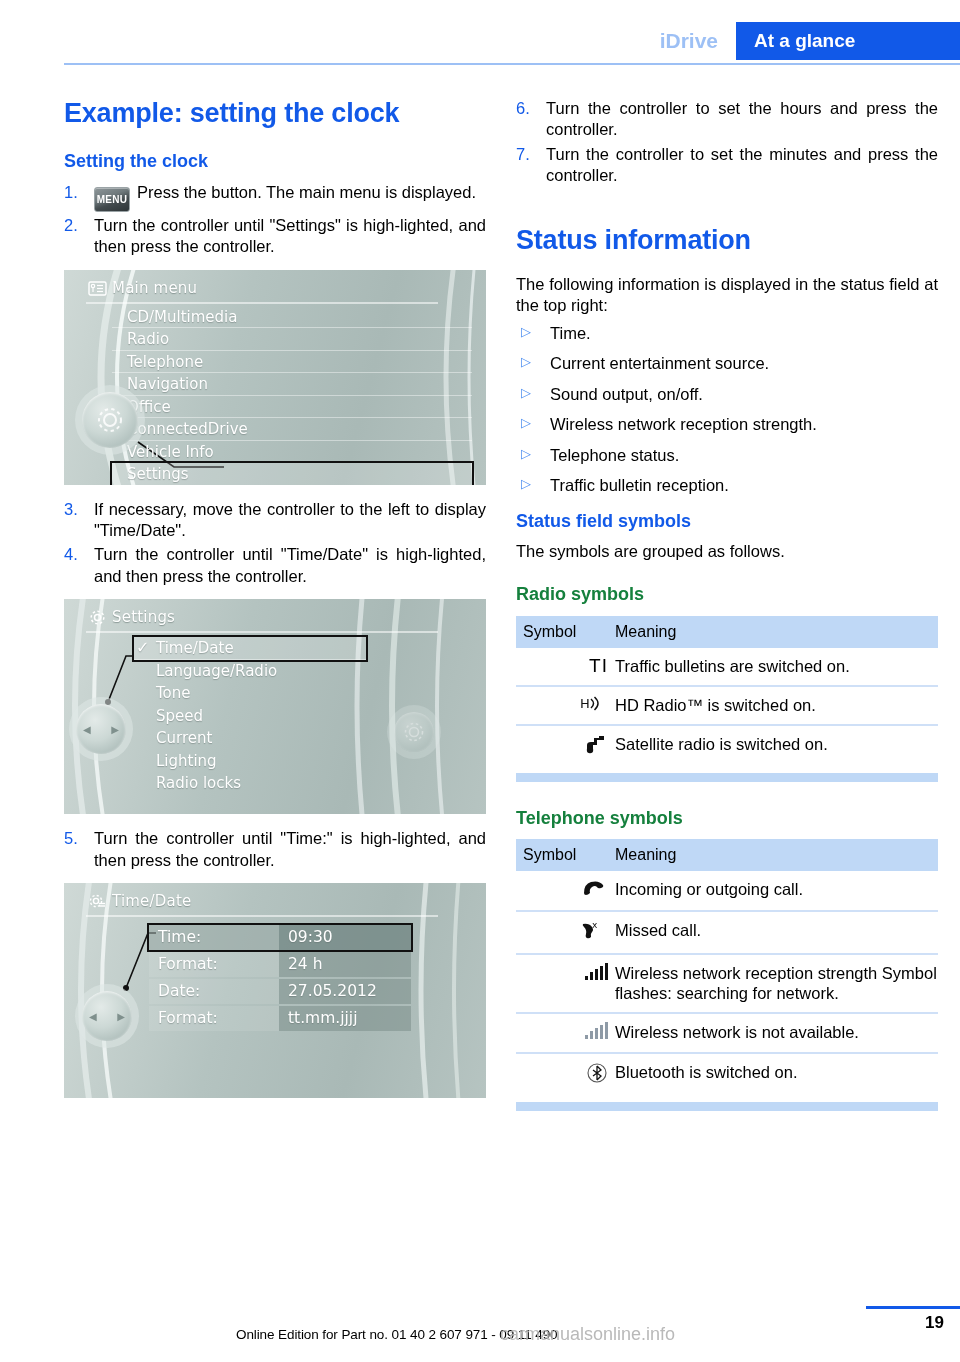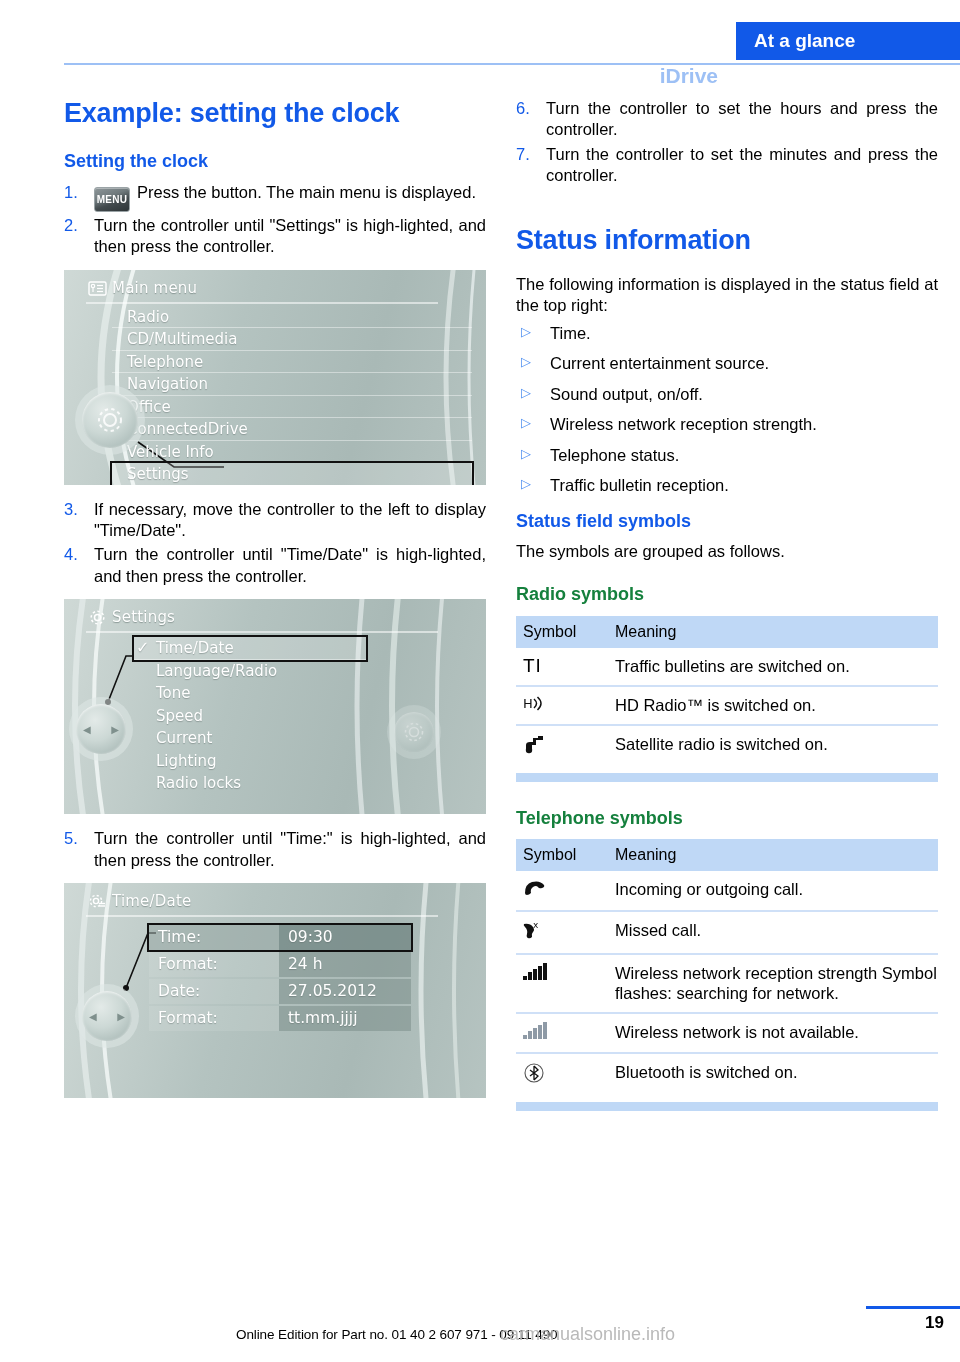--- a/index.html
+++ b/index.html
@@ -28,21 +28,20 @@
     align-items: stretch;
     height: 38px;
   }
   .header-chapter {
     color: #9dc0f5;
     font-size: 21px;
     font-weight: bold;
     padding: 0 18px 0 0;
     line-height: 38px;
     white-space: nowrap;
-    margin-top: 35px;
   }
   .header-section {
     background: #1159e8;
     color: #ffffff;
     font-size: 19px;
     font-weight: bold;
     line-height: 38px;
     padding: 0 22px 0 18px;
     white-space: nowrap;
     width: 224px;
@@ -255,21 +254,21 @@
     padding: 7px 0 7px 7px;
   }
   table.symtab thead th.c-sym { width: 92px; }
   table.symtab tbody td {
     font-size: 16.5px;
     padding: 8px 0 8px 7px;
     border-bottom: 2px solid #cfe0f7;
     vertical-align: top;
     line-height: 1.25;
   }
-  table.symtab tbody td.c-sym { width: 92px; text-align: left; }
+  table.symtab tbody td.c-sym { width: 92px; text-align: right; }
   table.symtab tbody tr:last-child td { border-bottom: none; }
   .tab-endbar { height: 9px; background: #bfd8f6; width: 422px; margin-bottom: 2px; }
 
   .sym { display: inline-block; font-size: 18px; line-height: 1; }
   .sym-ti { font-size: 19px; letter-spacing: 1px; }
   .sym-bars { display: inline-flex; align-items: flex-end; height: 17px; gap: 1.5px; }
   .sym-bars i { display: block; width: 3.5px; background: #111; }
   .sym-bars.dim i { background: #8e9aa6; }
 
   
@@ -342,22 +341,22 @@
         <circle cx="5" cy="6" r="1.7" fill="none" stroke="#ffffff" stroke-width="1.2"></circle>
         <line x1="5" y1="7.6" x2="5" y2="12" stroke="#ffffff" stroke-width="1.2"></line>
         <line x1="9" y1="5.5" x2="15" y2="5.5" stroke="#ffffff" stroke-width="1.2"></line>
         <line x1="9" y1="8.5" x2="15" y2="8.5" stroke="#ffffff" stroke-width="1.2"></line>
         <line x1="9" y1="11.5" x2="15" y2="11.5" stroke="#ffffff" stroke-width="1.2"></line>
       </svg>
     </span>
     <div class="hdr">Main menu</div>
     <div class="hdr-rule"></div>
     <div class="idrive-list">
+      <div class="row">CD/Multimedia</div>
       <div class="row">Radio</div>
-      <div class="row">CD/Multimedia</div>
       <div class="row">Telephone</div>
       <div class="row">Navigation</div>
       <div class="row">Office</div>
       <div class="row">ConnectedDrive</div>
       <div class="row">Vehicle Info</div>
       <div class="row sel">Settings</div>
     </div>
     <div class="knob" style="left:18px;top:122px;width:56px;height:56px;">
       <svg width="56" height="56" viewBox="0 0 56 56">
         <g fill="none" stroke="#ffffff" stroke-width="2" opacity=".85">

